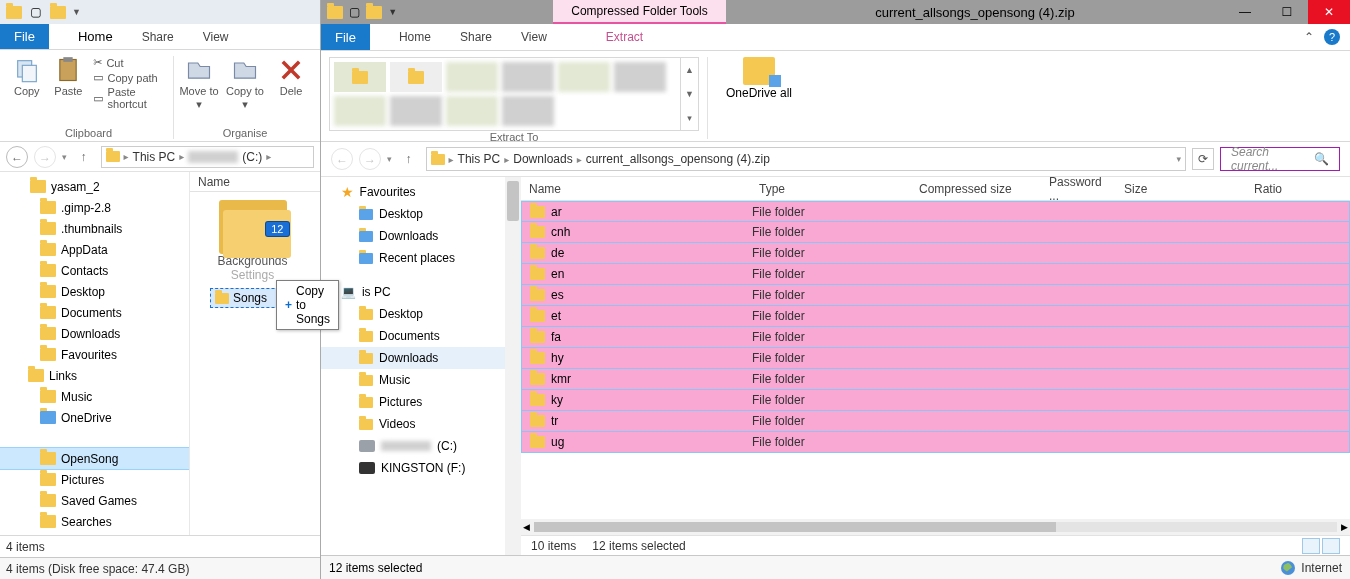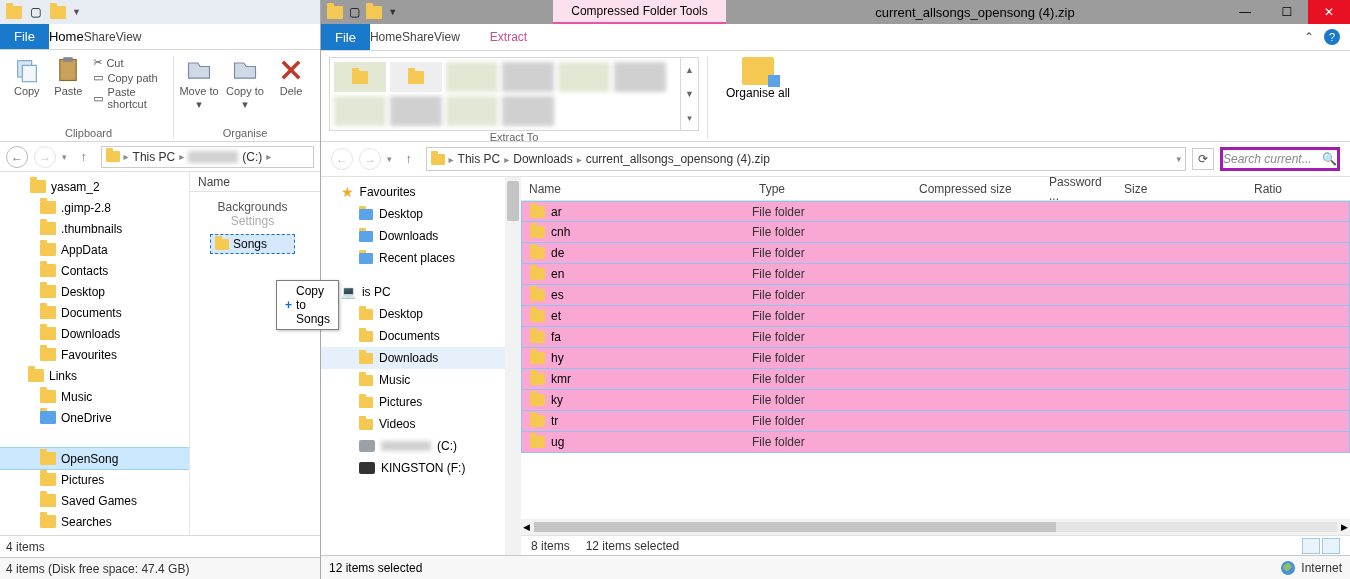--- a/index.html
+++ b/index.html
@@ -7,21 +7,21 @@
   .wrap { display: flex; width: 100%; height: 100%; }
 
   
   .win-left { width: 321px; height: 100%; border-right: 1px solid #aaa; display: flex; flex-direction: column; background: #fff; }
   .qat { height: 24px; background: #e6ecf2; display: flex; align-items: center; gap: 6px; padding: 0 6px; }
   .qat .sq { width: 16px; height: 16px; display: flex; align-items: center; justify-content: center; }
   .folder-ico { width: 16px; height: 13px; background: #f5c851; border-radius: 1px; position: relative; }
   .folder-ico::before { content: ""; position: absolute; top: -3px; left: 0; width: 7px; height: 3px; background: #f5c851; border-radius: 1px 1px 0 0; }
   .tabstrip { height: 26px; display: flex; align-items: stretch; background: #fff; border-bottom: 1px solid #d8d8d8; }
   .tab-file { background: #1979ca; color: #fff; display: flex; align-items: center; padding: 0 14px; font-size: 13px; }
-  .tab { display: flex; align-items: center; padding: 0 0; color: #444; }
+  .tab { display: flex; align-items: center; padding: 0 0; color: #444; margin-left: 29px; }
   .tab.active { color: #000; font-size: 13px; }
   .ribbon { background: #fff; display: flex; align-items: flex-start; padding: 6px 4px 2px; border-bottom: 1px solid #d8d8d8; height: 92px; }
   .rgrp { display: flex; flex-direction: column; align-items: center; gap: 0; padding: 0 4px; height: 100%; border-right: 1px solid #e2e2e2; }
   .rgrp:last-child { border-right: none; }
   .rgrp .icons { display: flex; gap: 4px; align-items: flex-start; }
   .ricon { display: flex; flex-direction: column; align-items: center; gap: 2px; color: #555; width: 42px; }
   .ricon svg { width: 28px; height: 28px; }
   .ricon .lab { font-size: 11px; text-align: center; line-height: 1; }
   .tiny-list { display: flex; flex-direction: column; gap: 2px; padding-left: 2px; }
   .tiny-list span { font-size: 11px; color: #555; display: flex; align-items: center; gap: 4px; }
@@ -68,21 +68,21 @@
   .gslot { width: 52px; height: 30px; background: #eee; display: flex; align-items: center; justify-content: center; }
   .gslot:nth-child(odd) { background: #e2e8d4; }
   .gallery .scroll { width: 18px; display: flex; flex-direction: column; border-left: 1px solid #d8d8d8; }
   .gallery .scroll div { flex: 1; display: flex; align-items: center; justify-content: center; font-size: 9px; color: #666; }
   .extract-all { display: flex; flex-direction: column; align-items: center; gap: 2px; padding: 0 10px; }
   .extract-all .bigico { width: 32px; height: 28px; background: #f5c851; border-radius: 2px; position: relative; }
   .extract-all .bigico::after { content: ""; position: absolute; right: -6px; bottom: -2px; width: 12px; height: 12px; background: #5aa3e8; }
   .addr2 { height: 34px; display: flex; align-items: center; gap: 6px; padding: 0 10px; }
   .addr2 .addr-box { height: 24px; }
   .refresh { width: 22px; height: 22px; border: 1px solid #ccc; display: flex; align-items: center; justify-content: center; font-size: 12px; color: #555; }
-  .search { width: 120px; height: 24px; border: 3px solid #a21caf; display: flex; align-items: center; gap: 6px; padding: 0 0; color: #888; font-style: italic; }
+  .search { width: 120px; height: 24px; border: 1px solid #a21caf; display: flex; align-items: center; gap: 6px; padding: 0 10px; color: #888; font-style: italic; }
   .body2 { flex: 1; display: flex; min-height: 0; border-top: 1px solid #e2e2e2; }
   .tree2 { width: 200px; overflow: auto; padding: 4px 0; position: relative; }
   .tree2 .ti { display: flex; align-items: center; gap: 6px; height: 22px; padding-left: 20px; }
   .tree2 .ti.sub { padding-left: 38px; }
   .tree2 .ti.sel { background: #e5f0fa; }
   .tree2 .scrolly { position: absolute; right: 0; top: 0; bottom: 0; width: 16px; background: #f2f2f2; }
   .tree2 .scrolly .thumb { position: absolute; left: 2px; right: 2px; top: 4px; height: 40px; background: #c4c4c4; border-radius: 2px; }
   .star { color: #f5a623; font-size: 14px; }
   .filelist { flex: 1; display: flex; flex-direction: column; min-width: 0; }
   .cols { height: 24px; display: flex; align-items: center; border-bottom: 1px solid #e2e2e2; color: #444; }
@@ -265,20 +265,25 @@
           <div class="tree-item" style="padding-left: 40px;">
             <div class="fi folder-ico"></div>
             <span>Searches</span>
           </div>
         </div>
       <div class="content-left">
         <div class="colhead">
             <span>Name</span>
           </div>
         <div class="drag-stack">
+          <div class="drag-folder">
+            <div class="back"></div>
+              <div class="front"></div>
+            <div class="badge">12</div>
+          </div>
           <div class="ghost-label">Backgrounds</div>
           <div class="ghost-label" style="opacity:.5">Settings</div>
           <div class="songs-sel">
             <div class="folder-ico" style="width:14px;height:11px"></div>
             <span>Songs</span>
           </div>
         </div>
         <div class="copy-tip">
           <span class="plus">+</span>
           <span>Copy to Songs</span>
@@ -341,21 +346,21 @@
               <div>▲</div>
               <div>▼</div>
               <div>▾</div>
             </div>
         </div>
         <div class="grp-label" style="text-align:center">Extract To</div>
       </div>
       <div style="border-left:1px solid #e2e2e2;height:100%"></div>
       <div class="extract-all">
         <div class="bigico"></div>
-        <span style="text-align:center;line-height:1.1">Organise all</span>
+        <span style="text-align:center;line-height:1.1">OneDrive all</span>
       </div>
     </div>
     <div class="addr2">
       <div class="nav-arrow" style="opacity:.4">←</div>
       <div class="nav-arrow" style="opacity:.4">→</div>
       <span style="font-size:9px;color:#888">▾</span>
       <div class="nav-arrow" style="border:none">↑</div>
       <div class="addr-box">
         <div class="folder-ico" style="width:14px;height:11px"></div>
         <span class="crumb-sep">▸</span>
@@ -577,21 +582,21 @@
             </div>
           </div>
         <div class="hscroll">
           <span style="font-size:9px">◀</span>
             <div class="bar">
               <div class="th"></div>
             </div>
             <span style="font-size:9px">▶</span>
         </div>
         <div class="mini-status">
-          <span>8 items</span>
+          <span>10 items</span>
           <span>12 items selected</span>
           <div class="view-icons">
             <div class="vi"></div>
             <div class="vi"></div>
           </div>
         </div>
       </div>
     </div>
     <div class="status2">
       <span>12 items selected</span>

